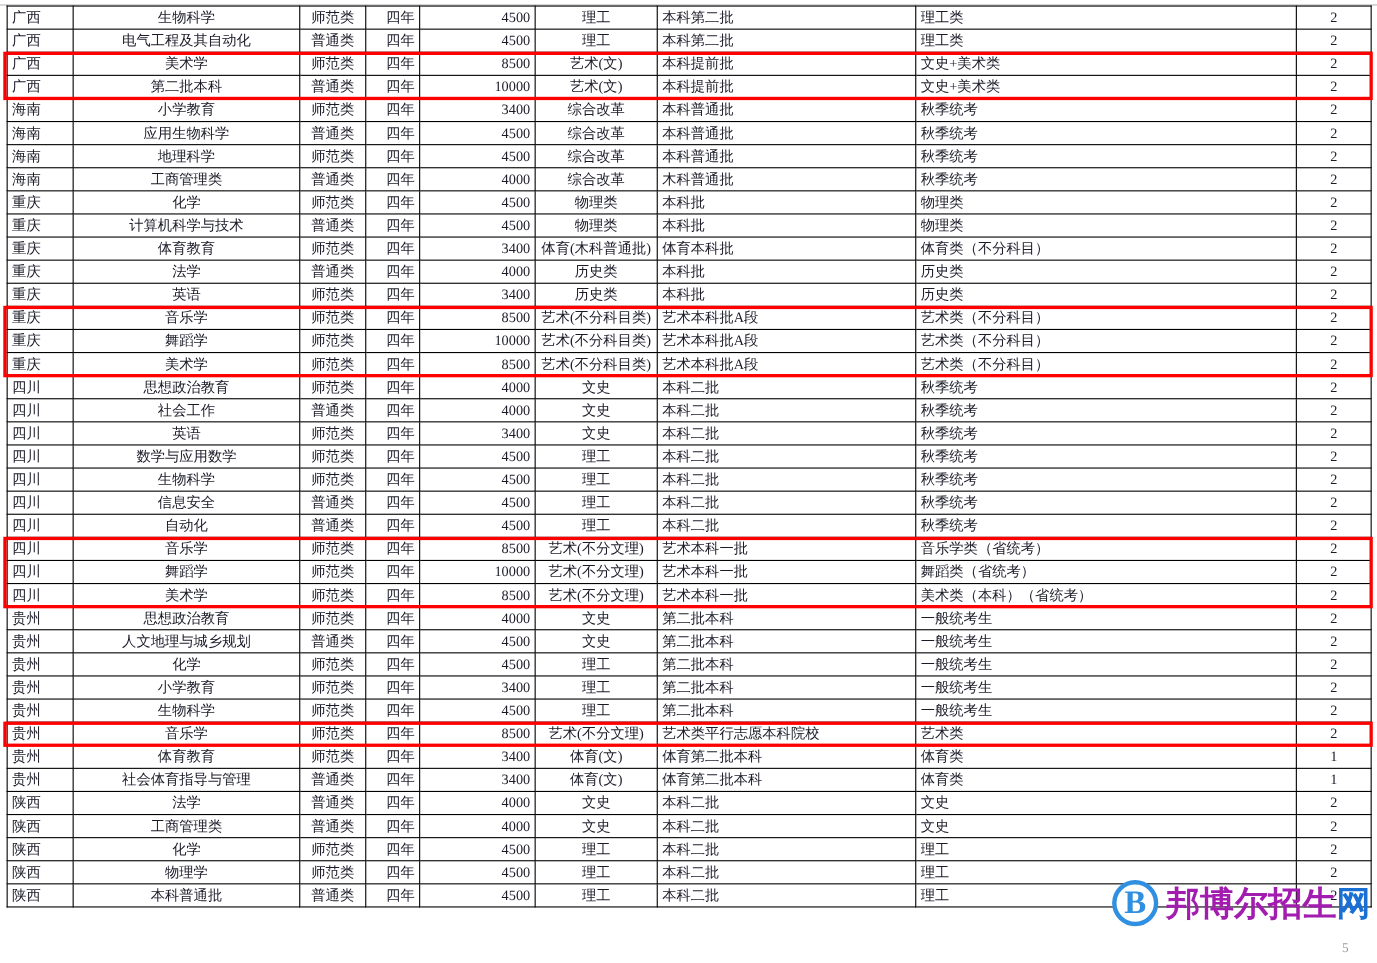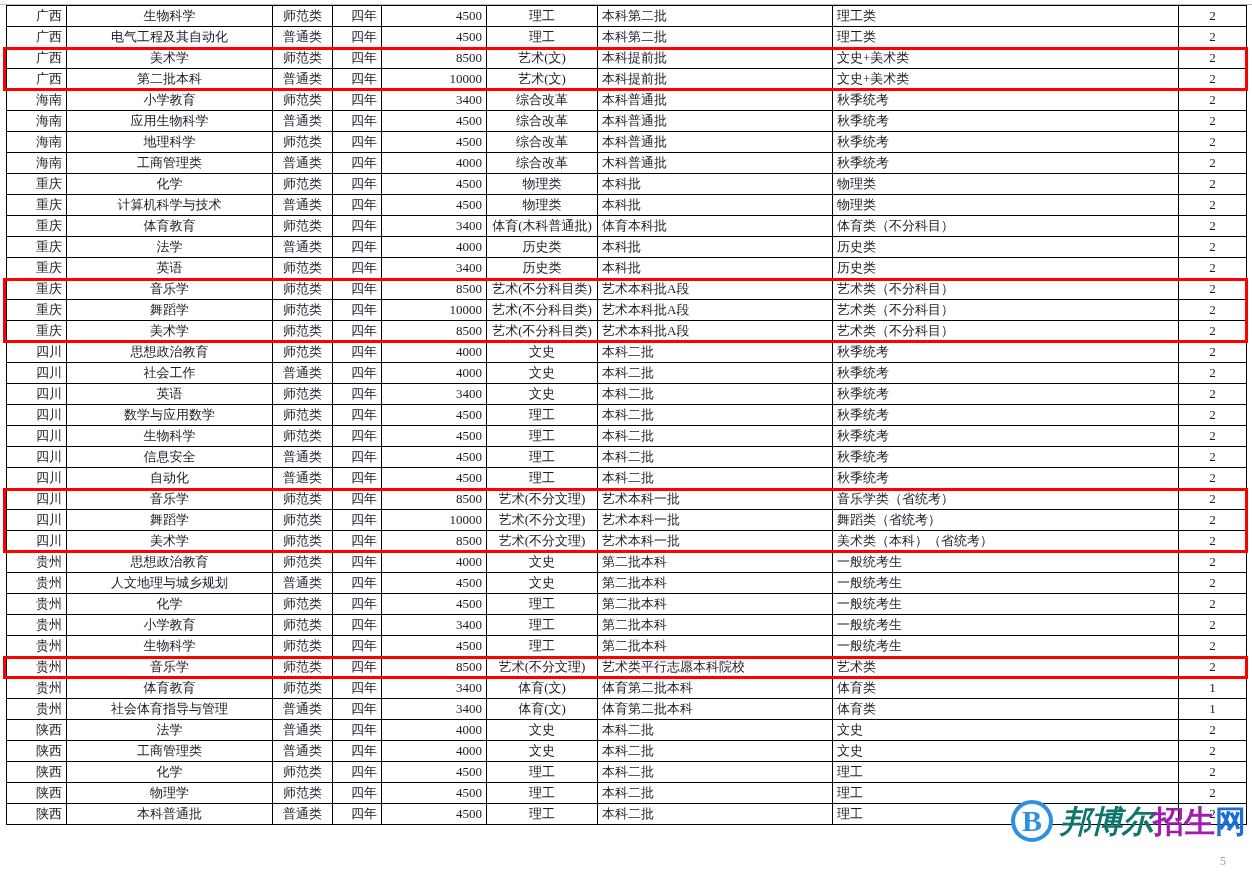--- a/index.html
+++ b/index.html
@@ -46,21 +46,21 @@
     border: 1px solid #000000;
     height: 21px;
     padding: 0 4px;
     line-height: 20px;
     white-space: nowrap;
     overflow: hidden;
     font-weight: 400;
   }
 
   
-  .c-prov   { width: 60px;  text-align: right; }
+  .c-prov   { width: 60px;  text-align: left; }
   .c-major  { width: 206px; text-align: center;   padding-left: 6px; }
   .c-type   { width: 60px;  text-align: center; }
   .c-years  { width: 49px;  text-align: right; }
   .c-fee    { width: 105px; text-align: right; font-family: "Liberation Serif", "DejaVu Serif", serif; }
   .c-subj   { width: 111px; text-align: center; }
   .c-batch  { width: 235px; text-align: left;  padding-left: 6px; }
   .c-cat    { width: 346px; text-align: left;  padding-left: 6px; margin-top: 24px; }
   .c-count  { width: 68px;  text-align: center; }
 
   
@@ -98,21 +98,21 @@
     background: #ffffff;
   }
   .wm-text {
     font-family: "Liberation Sans", "DejaVu Sans", sans-serif;
     font-weight: bold;
     font-size: 31px;
     letter-spacing: 0px;
     line-height: 1;
     white-space: nowrap;
   }
-  .wm-a { color: #0f766e; font-style: italic; }
+  .wm-a { color: #a21caf; }
   .wm-b { color: #a21caf; }
   .wm-c { color: #1a6fd4; }
 
   .page-no {
     position: absolute;
     right: 26px;
     bottom: 6px;
     font-size: 12px;
     color: #9a9a9a;
     font-family: "Liberation Serif", "DejaVu Serif", serif;

